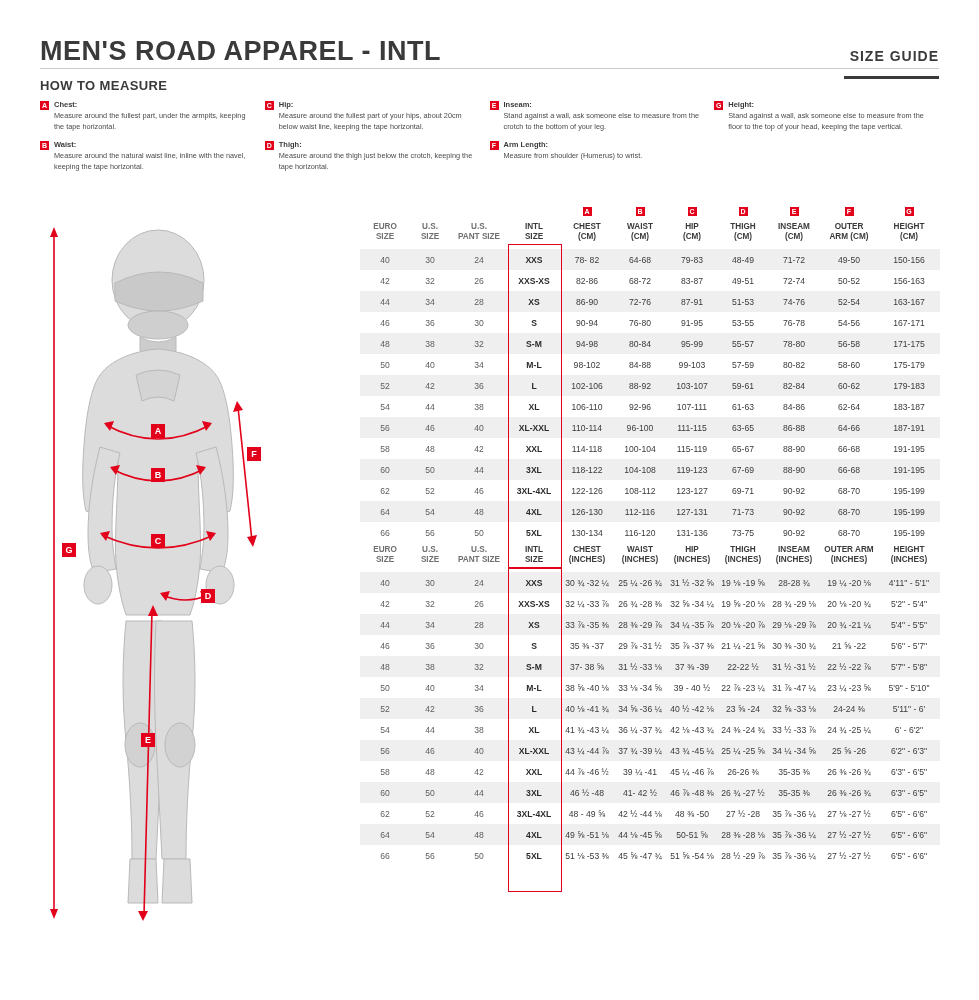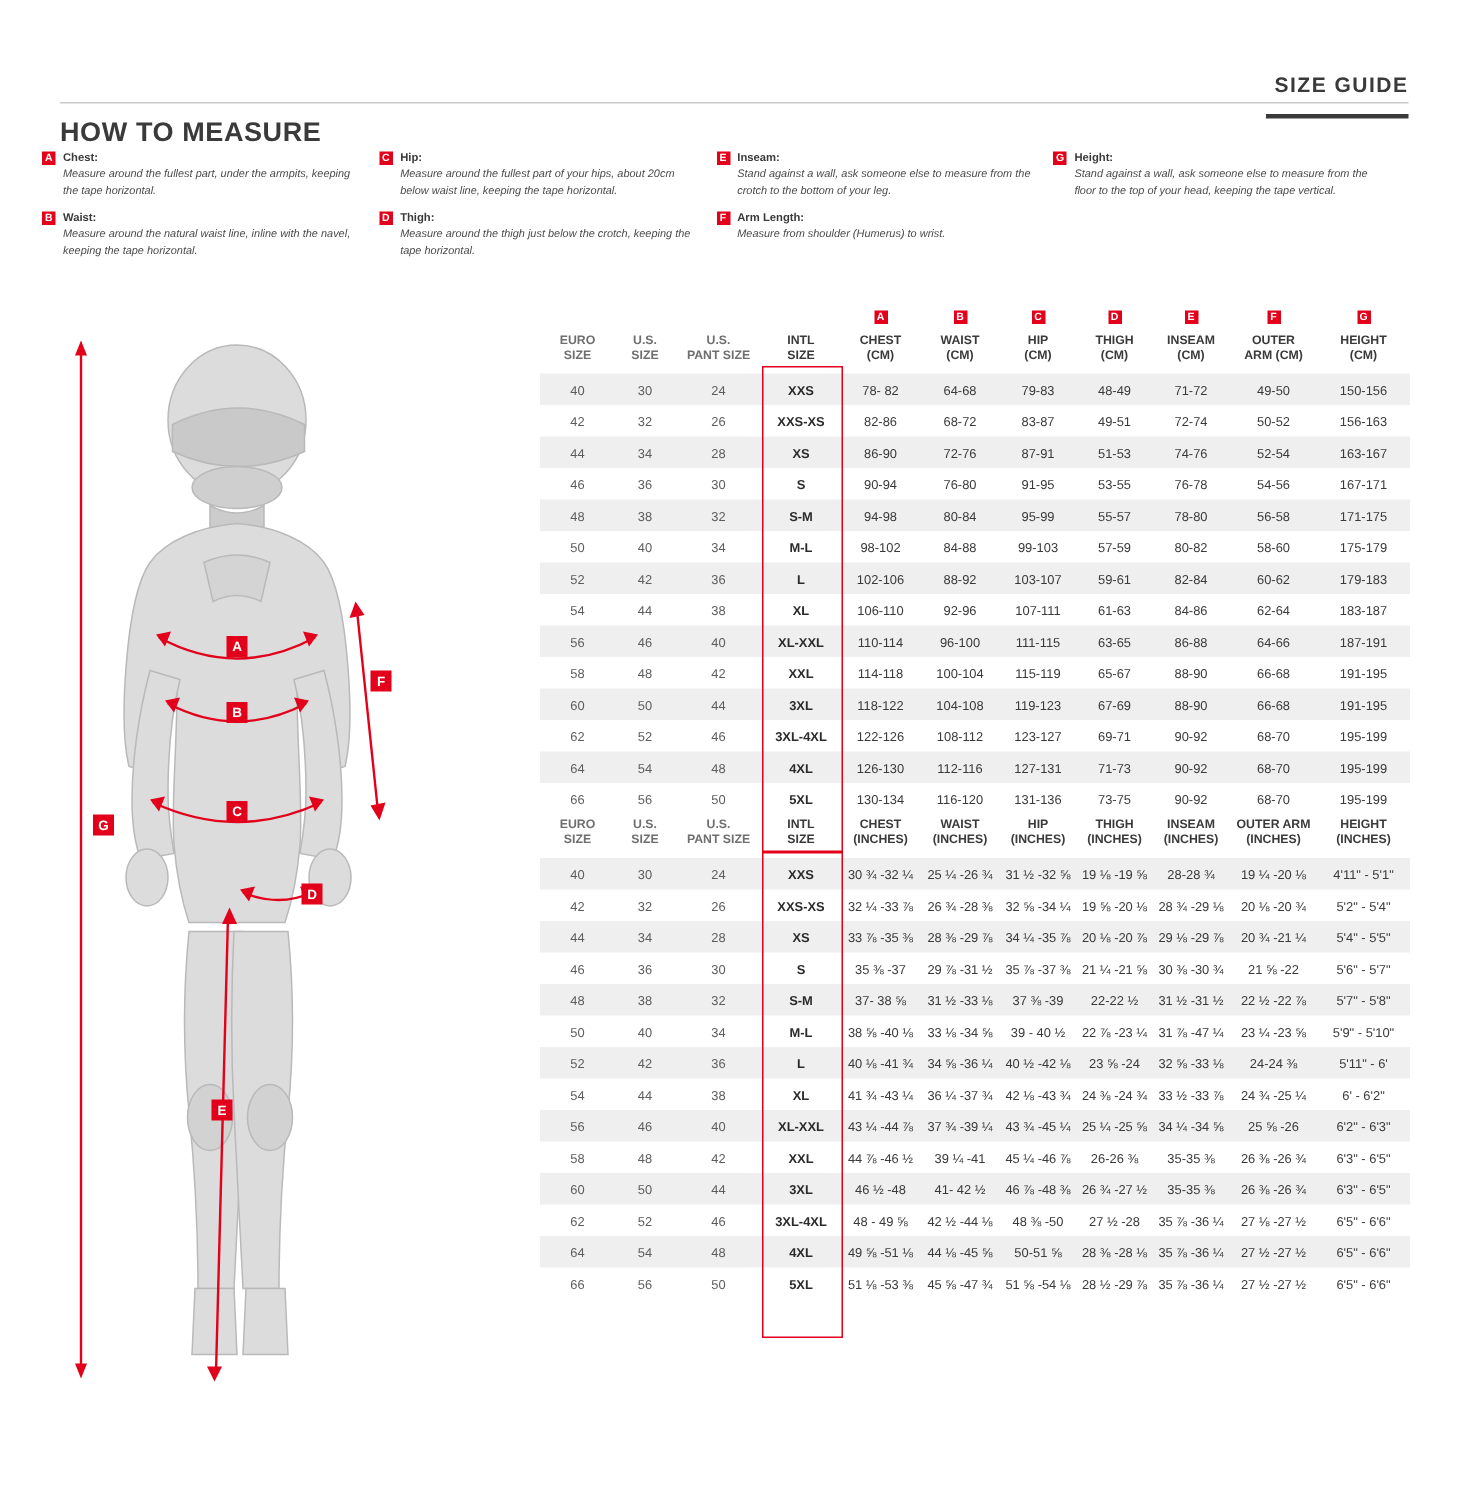--- a/index.html
+++ b/index.html
@@ -27,34 +27,34 @@
   }
   .hr-right{
     position:absolute;right:0;top:56px;width:95px;height:3px;background:#3a3a3a;
   }
   .hr-full{
     position:absolute;left:40px;right:40px;top:68px;height:1px;background:#c9c9c9;
   }
 
   
   .htm-title{
-    position:absolute;left:40px;top:78px;font-size:18px;font-weight:bold;letter-spacing:.4px;color:#3a3a3a;
+    position:absolute;left:40px;top:78px;font-size:13px;font-weight:bold;letter-spacing:.4px;color:#3a3a3a;
   }
   .measure-grid{
-    position:absolute;left:28px;top:100px;width:899px;
+    position:absolute;left:40px;top:100px;width:899px;
     display:flex;
   }
   .mcol{width:25%;padding-right:10px;box-sizing:border-box;}
   .mitem{margin-bottom:8px;position:relative;padding-left:14px;}
   .mbadge{
     position:absolute;left:0;top:1px;width:9px;height:9px;background:#e2001a;color:#fff;
     font-size:7px;font-weight:bold;line-height:9px;text-align:center;
   }
   .mlabel{font-size:7.5px;font-weight:bold;color:#3a3a3a;line-height:10px;}
-  .mdesc{font-size:7.3px;color:#4a4a4a;line-height:10.5px;margin-top:1px;font-style:italic;}
+  .mdesc{font-size:7.3px;color:#4a4a4a;line-height:10.5px;margin-top:1px;}
 
   
   .figure{position:absolute;left:40px;top:225px;width:320px;height:730px;}
   .fig-svg{position:absolute;left:0;top:0;}
 
   
   .table-wrap{position:absolute;left:360px;top:200px;width:580px;}
   table{border-collapse:collapse;width:580px;table-layout:fixed;}
   td,th{padding:0;margin:0;}
 
@@ -81,20 +81,21 @@
   .prod-box{
     position:absolute;border:1px solid #e2001a;pointer-events:none;
   }
 </style>
 </head>
 <body>
 
 <div class="page">
 
   <div class="header">
+    <div class="title">MEN'S ROAD APPAREL - INTL</div>
     <div class="sizeguide">SIZE GUIDE</div>
     <div class="hr-right"></div>
   </div>
   <div class="hr-full"></div>
 
   <div class="htm-title">HOW TO MEASURE</div>
 
   <div class="measure-grid">
     <div class="mcol">
       <div class="mitem">

